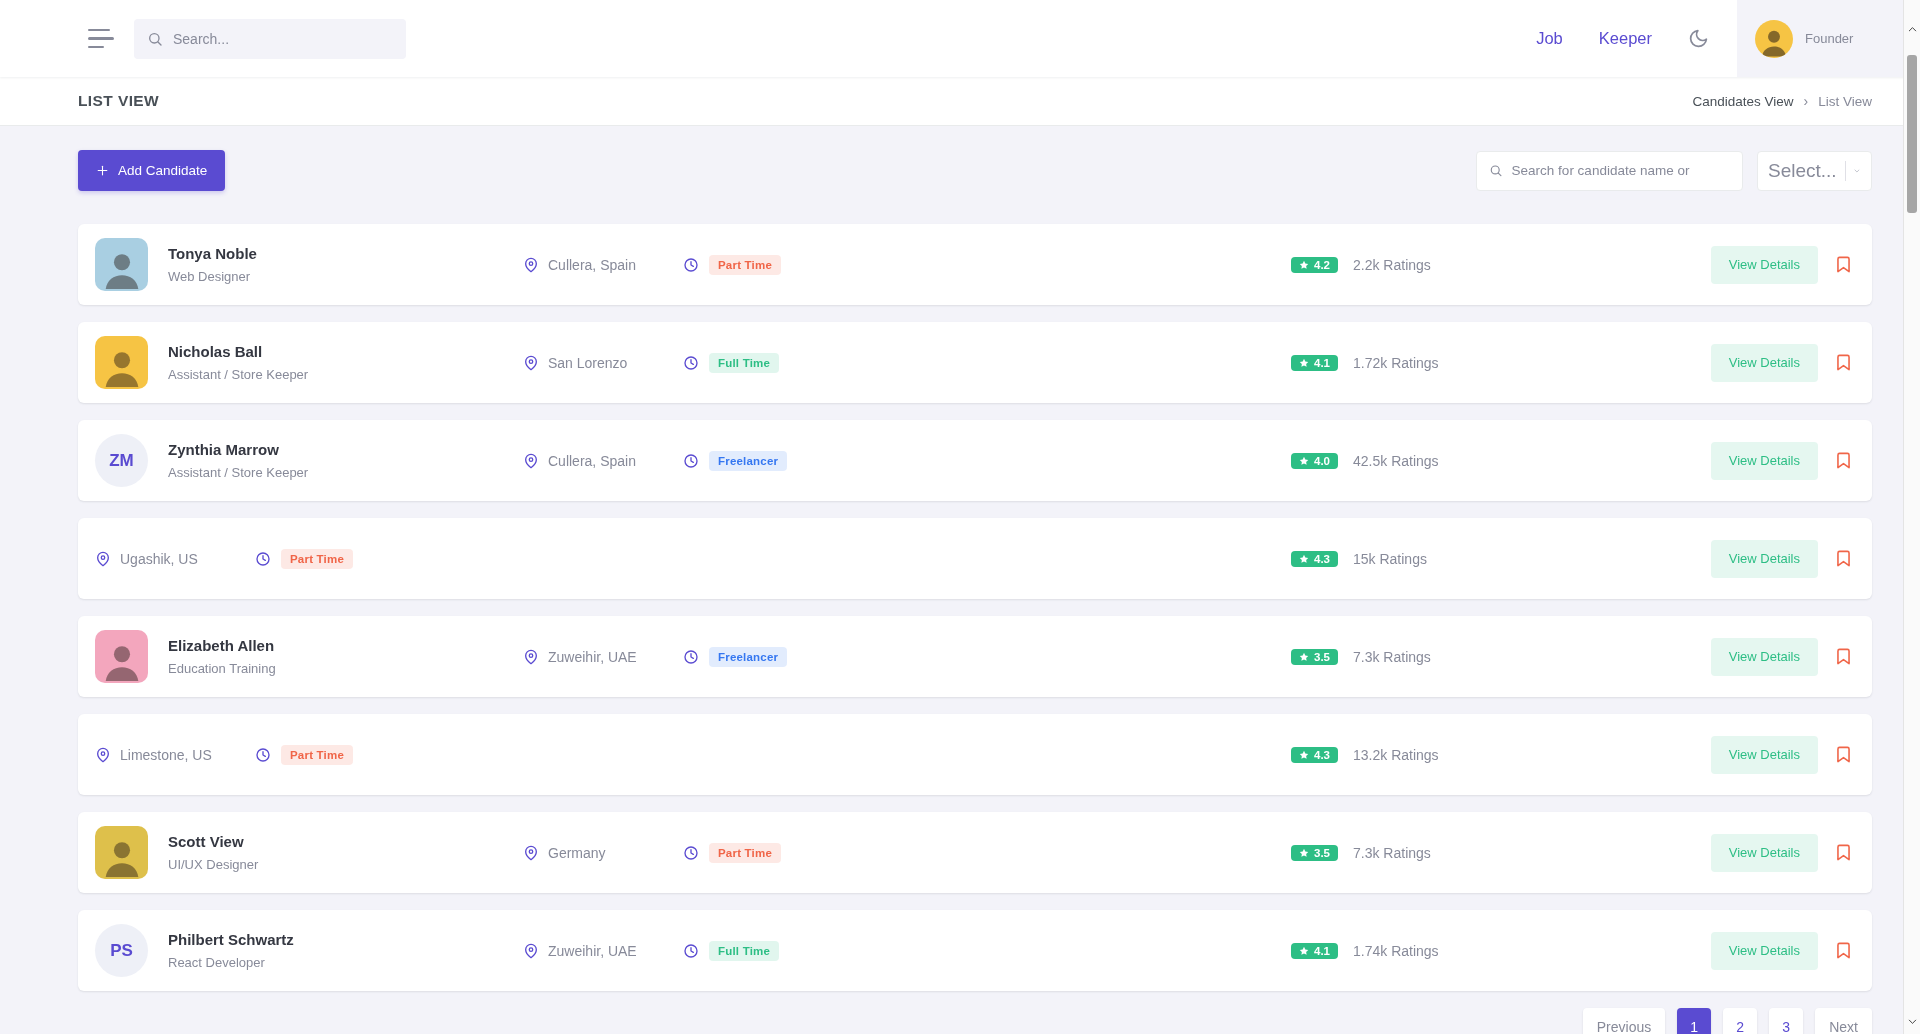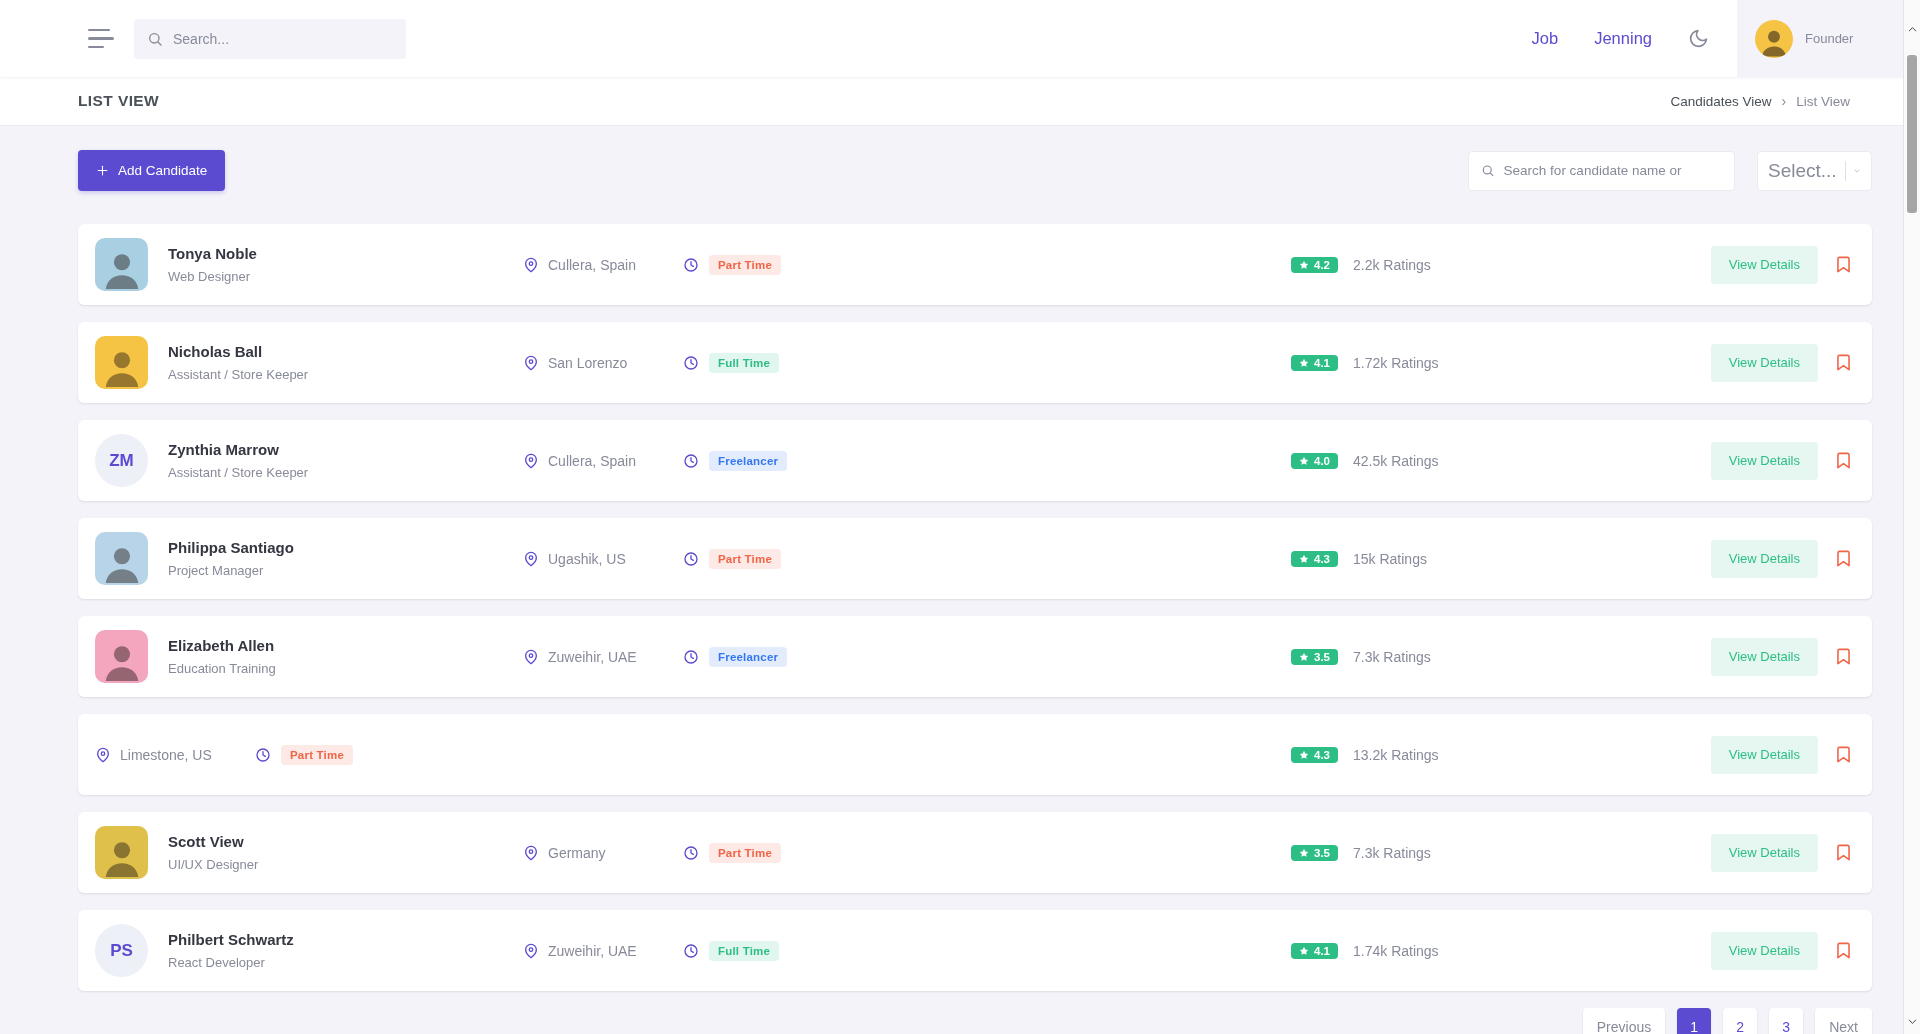--- a/index.html
+++ b/index.html
@@ -24,34 +24,34 @@
   .moon-btn { background:none; border:none; cursor:pointer; margin-right:28px; display:flex; align-items:center; }
   .user-block { height:100%; background:#f3f3f9; display:flex; align-items:center; padding:0 22px 0 18px;
     margin-right:17px; min-width:166px; cursor:pointer; }
   .user-avatar { width:38px; height:38px; border-radius:50%; background:#f6c444; overflow:hidden;
     display:flex; align-items:flex-end; justify-content:center; }
   .user-role { margin-left:12px; font-size:13px; color:#878a99; }
 
   
   .title-bar { height:49px; background:#fff; border-bottom:1px solid #e9ebec;
     display:flex; align-items:center; justify-content:space-between;
-    padding-left:78px; padding-right:70px; }
+    padding-left:78px; padding-right:48px; }
   .page-title { font-size:15.5px; font-weight:700; color:#495057; letter-spacing:.4px; }
   .breadcrumb { display:flex; align-items:center; font-size:13.5px; }
   .crumb-link { color:#495057; cursor:pointer; }
   .crumb-sep { color:#878a99; margin:0 10px; font-size:14px; }
   .crumb-current { color:#878a99; }
 
   
   .main { padding:24px 48px 0 78px; }
   .toolbar { display:flex; align-items:center; justify-content:space-between; }
   .add-btn { background:#5a4bd1; color:#fff; border:none; border-radius:4px; height:41px; padding:0 18px;
     font-size:13.5px; font-family:"Liberation Sans", sans-serif; display:flex; align-items:center; gap:9px; cursor:pointer;
     box-shadow:0 2px 4px rgba(90,75,209,.25); }
-  .toolbar-right { display:flex; align-items:center; gap:22px; }
+  .toolbar-right { display:flex; align-items:center; gap:14px; }
   .cand-search { width:267px; height:40px; background:#fff; border:1px solid #e9ebec; border-radius:4px;
     display:flex; align-items:center; padding:0 12px; }
   .cand-search input { border:none; outline:none; margin-left:9px; width:100%; font-size:13.5px; color:#495057;
     font-family:"Liberation Sans", sans-serif; }
   .cand-search input::placeholder { color:#878a99; }
   .select-box { width:115px; height:40px; background:#fff; border:1px solid #e9ebec; border-radius:4px;
     display:flex; align-items:center; padding:0 10px; cursor:pointer; }
   .select-value { font-size:19px; color:#878a99; flex:1; }
   .select-div { width:1px; height:20px; background:#e0e0e6; margin:0 8px; }
 
@@ -112,21 +112,21 @@
   <div class="nav-search">
     <svg width="16" height="16" viewBox="0 0 24 24">
       <circle class="icon-stroke" cx="11" cy="11" r="7" stroke="#878a99"></circle>
       <line class="icon-stroke" x1="16.5" y1="16.5" x2="21" y2="21" stroke="#878a99"></line>
     </svg>
     <input type="text" placeholder="Search..." style="">
   </div>
 
   <div class="nav-right">
     <a class="nav-link">Job</a>
-    <a class="nav-link">Jenning</a>
+    <a class="nav-link">Keeper</a>
     <button class="moon-btn">
       <svg width="21" height="21" viewBox="0 0 24 24">
         <path class="icon-stroke" stroke="#878a99" d="M21 12.79A9 9 0 1 1 11.21 3 7 7 0 0 0 21 12.79z"></path>
       </svg>
     </button>
     <div class="user-block">
       <div class="user-avatar">
         <svg width="34" height="34" viewBox="0 0 24 24">
           <circle cx="12" cy="9" r="4.2" fill="rgba(40,30,20,.55)"></circle>
           <path d="M3.5 23c.6-4.6 4.2-7.2 8.5-7.2s7.9 2.6 8.5 7.2z" fill="rgba(40,30,20,.55)"></path>
@@ -315,32 +315,20 @@
       <button class="view-btn">View Details</button>
       <button class="bm-btn">
         <svg width="19" height="19" viewBox="0 0 24 24">
           <path class="icon-stroke" stroke="#f06548" d="M19 21l-7-5-7 5V5a2 2 0 0 1 2-2h10a2 2 0 0 1 2 2z"></path>
         </svg>
       </button>
     </div>
   </div>
 
   <div class="row-card">
-    <div class="profile">
-      <div class="avatar" style="background: rgb(183, 212, 232);">
-        <svg width="46" height="46" viewBox="0 0 24 24">
-          <circle cx="12" cy="9" r="4.2" fill="rgba(35,25,20,.45)"></circle>
-          <path d="M3.5 23c.6-4.6 4.2-7.2 8.5-7.2s7.9 2.6 8.5 7.2z" fill="rgba(35,25,20,.45)"></path>
-        </svg>
-      </div>
-      <div class="nr">
-        <div class="name">Philippa Santiago</div>
-        <div class="role">Project Manager</div>
-      </div>
-    </div>
 
     <div class="loc">
       <svg width="16" height="16" viewBox="0 0 24 24">
         <path class="icon-stroke" stroke="#5a4bd1" d="M20 10c0 6-8 12-8 12s-8-6-8-12a8 8 0 0 1 16 0z"></path>
         <circle class="icon-stroke" cx="12" cy="10" r="2.6" stroke="#5a4bd1"></circle>
       </svg>
       <span>Ugashik, US</span>
     </div>
 
     <div class="emp">

